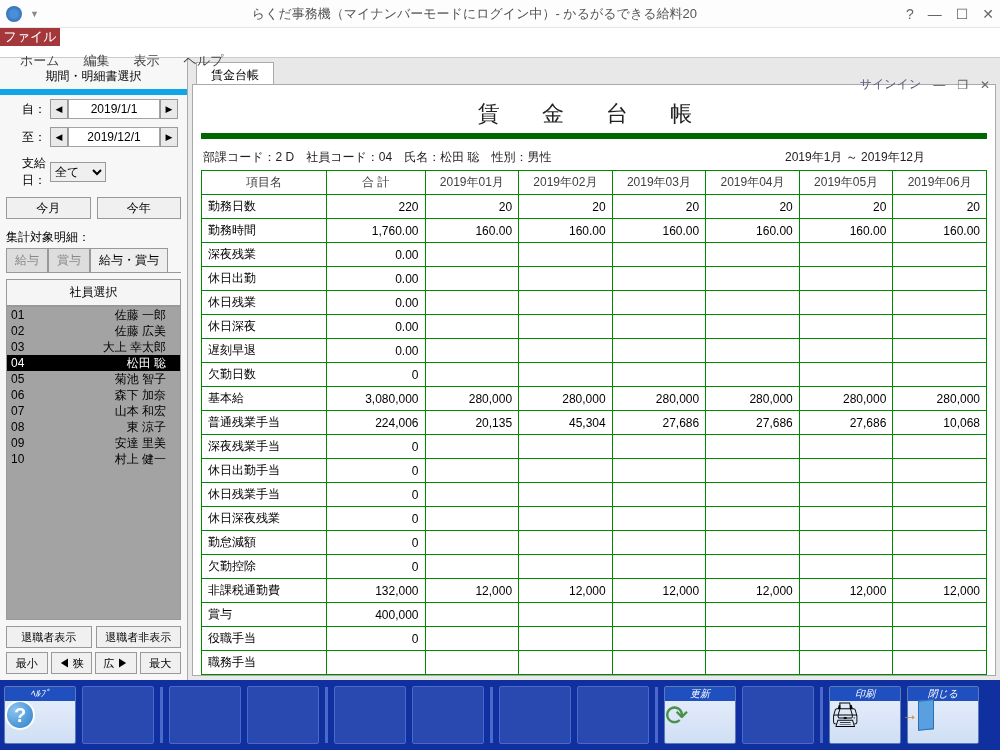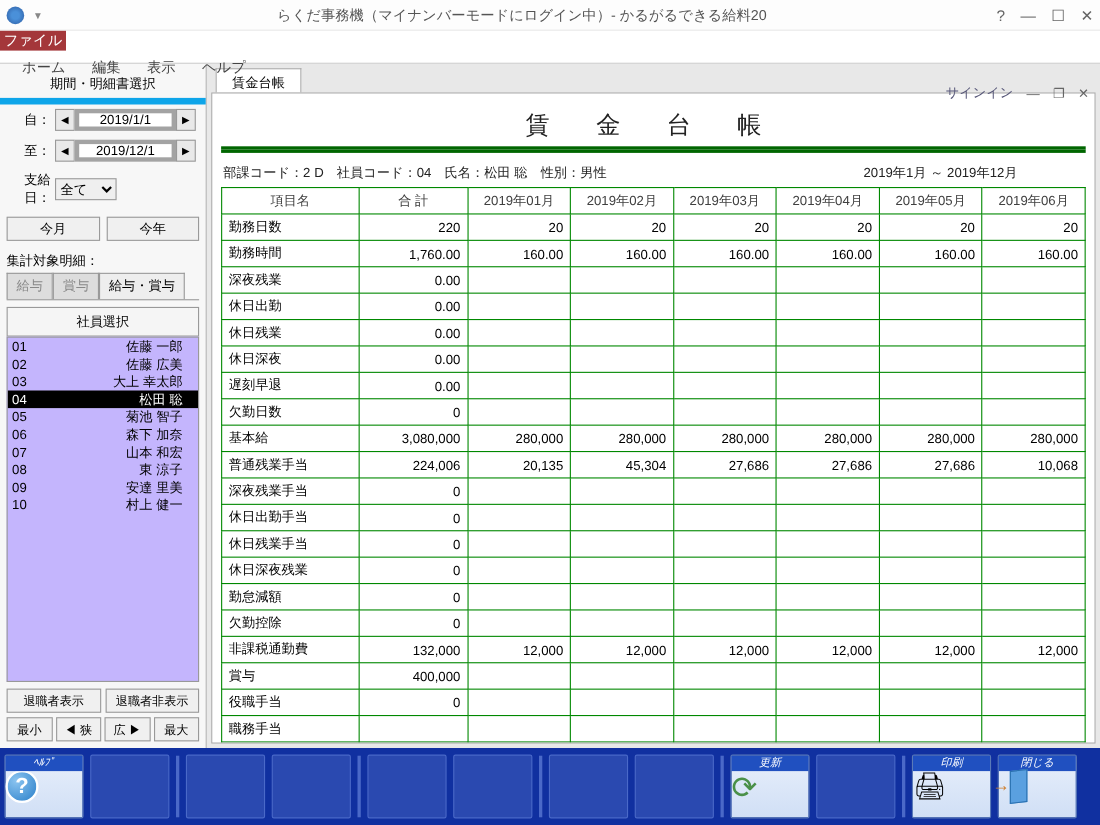--- a/index.html
+++ b/index.html
@@ -25,32 +25,32 @@
 .main { display: flex; height: 622px; }
 .left-panel { width: 188px; border-right: 1px solid #aaa; background: #f7f7f7; display: flex; flex-direction: column; padding-top: 6px; }
 .content { flex: 1; background: #e8e8e8; padding: 0; display: flex; flex-direction: column; overflow: hidden; }
 
 
 .lp-title { text-align: center; font-size: 12px; padding: 4px 0; border-bottom: 6px solid #0ea5e9; }
 .lp-row { display: flex; align-items: center; gap: 4px; padding: 4px 6px; }
 .lp-label { width: 40px; text-align: right; font-size: 12px; }
 .lp-stepper { display: flex; align-items: center; }
 .lp-stepper button { width: 18px; height: 20px; background: #e9e9e9; border: 1px solid #999; cursor: pointer; font-size: 9px; line-height: 1; }
-.lp-stepper input { width: 92px; height: 20px; text-align: center; border: 4px solid #a3a3a3; font-family: inherit; font-size: 12px; }
+.lp-stepper input { width: 92px; height: 20px; text-align: center; border: 1px solid #a3a3a3; font-family: inherit; font-size: 12px; }
 .lp-select { width: 56px; height: 20px; border: 1px solid #999; font-family: inherit; font-size: 12px; }
 .lp-btn-row { display: flex; gap: 6px; padding: 4px 6px; }
 .lp-btn { flex: 1; height: 22px; background: #f0f0f0; border: 1px solid #999; cursor: pointer; font-size: 12px; }
 .lp-sub { font-size: 12px; padding: 6px 6px 2px; }
 .lp-tabs { display: flex; gap: 0; margin: 0 6px; }
 .lp-tab { border: 1px solid #999; background: #eee; padding: 3px 8px; font-size: 12px; cursor: pointer; border-bottom: none; }
 .lp-tab.inactive { background: #ddd; color: #888; }
 .lp-tabstrip { border-top: 1px solid #999; margin: 0 6px; }
 
 .emp-head { text-align: center; padding: 4px; border: 1px solid #999; margin: 6px 6px 0; background: #f5f5f5; font-size: 12px; }
-.emp-list { border: 1px solid #999; margin: 0 6px; height: 320px; background: #c4b5fd; overflow: auto; }
+.emp-list { border: 1px solid #999; margin: 0 6px; height: 320px; background: #a3a3a3; overflow: auto; }
 .emp-row { display: flex; font-size: 12px; line-height: 16px; cursor: pointer; }
 .emp-row .num { width: 28px; padding-left: 4px; }
 .emp-row .name { flex: 1; text-align: right; padding-right: 14px; }
 .emp-row.selected { background: #000; color: #fff; }
 
 .lp-bottom { margin-top: auto; padding: 6px; display: flex; flex-direction: column; gap: 4px; }
 .lp-bottom .rrow { display: flex; gap: 4px; }
 .lp-bottom button { height: 22px; background: #f0f0f0; border: 1px solid #999; cursor: pointer; font-size: 11px; padding: 0 4px; }
 .lp-bottom .half { flex: 1; }
 .lp-bottom .size-row { display: flex; gap: 3px; }

